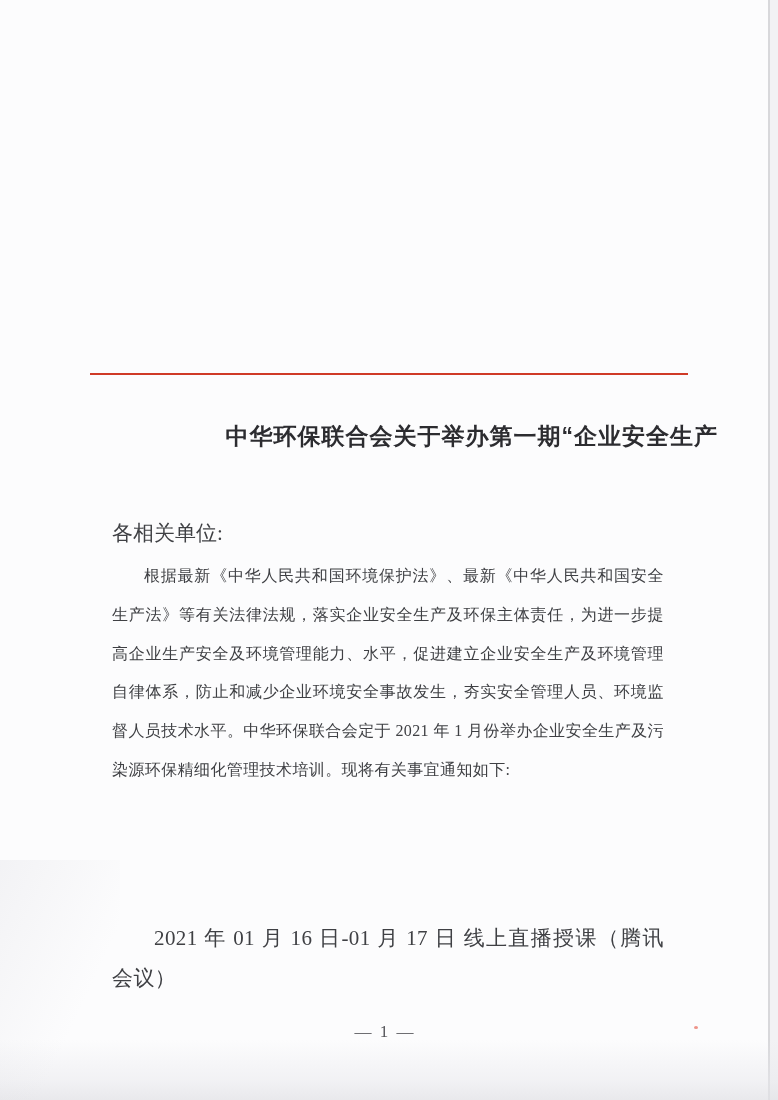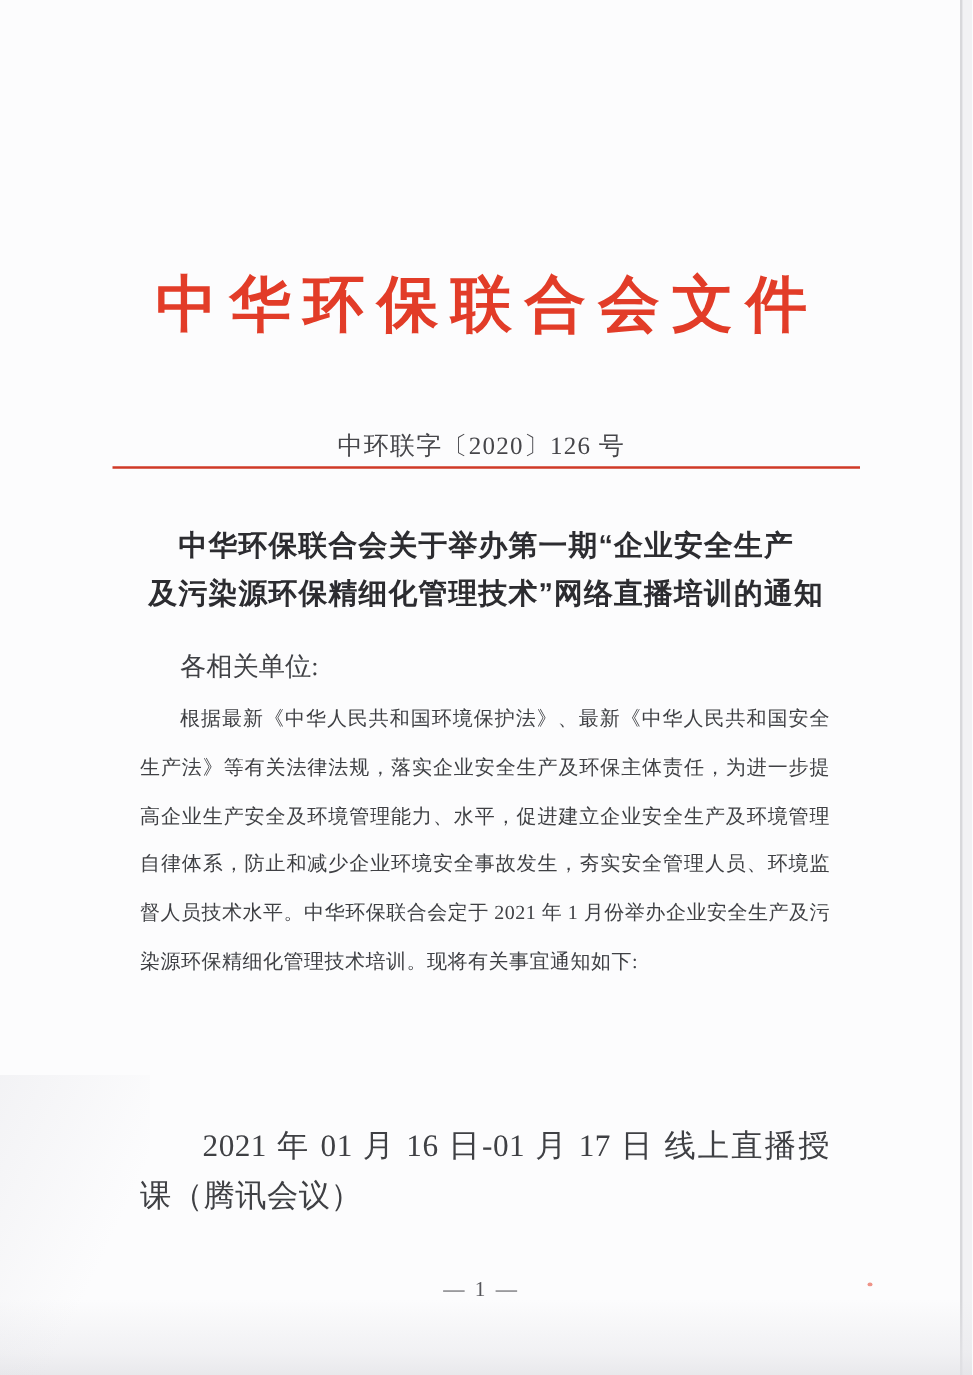--- a/index.html
+++ b/index.html
@@ -76,35 +76,34 @@
     position: absolute;
     top: 373px; left: 90px;
     width: 598px; height: 2px;
     background: var(--rule-red, #cf3a27);
   }
   .notice-title {
     position: absolute;
     top: 417px; left: 60px;
     width: 658px;
     margin: 0;
-    text-align: center;
+    text-align: right;
     font-family: "Liberation Sans", sans-serif;
     font-weight: bold;
     font-size: 23px;
     line-height: 38px;
     letter-spacing: 1px;
     color: var(--heading-text, #2c2c30);
   }
   .salutation {
     position: absolute;
     top: 519px; left: 112px;
     font-size: 21px;
     line-height: 28px;
     color: var(--body-text, #3f4044);
-    margin-left: 32px;
   }
   .para1 {
     position: absolute;
     top: 557px; left: 112px;
     width: 552px;
     font-size: 16px;
     line-height: 38.8px;
     text-align: justify;
     text-indent: 2em;
     letter-spacing: 0.4px;
@@ -115,23 +114,23 @@
     top: 884px; left: 154px;
     font-family: "Liberation Sans", sans-serif;
     font-weight: bold;
     font-size: 21px;
     line-height: 30px;
     letter-spacing: 0.5px;
     color: var(--heading-text, #2c2c30);
   }
   .section-body {
     position: absolute;
-    top: 898px; left: 112px;
+    top: 918px; left: 112px;
     width: 552px;
-    font-size: 25px;
+    font-size: 21px;
     line-height: 40px;
     text-align: justify;
     text-indent: 2em;
     letter-spacing: 0.4px;
     color: var(--body-text, #3f4044);
   }
   .page-number {
     position: absolute;
     top: 1022px; left: 0;
     width: 770px;
@@ -145,27 +144,25 @@
 <body>
 
 <div class="page">
 
   <div class="scan-right-strip"></div>
   <div class="scan-right-line"></div>
   <div class="scan-bottom-band"></div>
   <div class="scan-left-shade"></div>
   <div class="scan-red-speck"></div>
 
-  <div class="org-header">中华环保联合会文件</div>
 
-  <div class="doc-number">中环联字〔2020〕126 号</div>
 
   <div class="red-rule"></div>
 
-  <h1 class="notice-title"><span>中华环保联合会关于举办第一期“企业安全生产</span><br><span>及污染源环保精细化管理技术”网络直播培训的通知</span></h1>
+  <h1 class="notice-title"><span>中华环保联合会关于举办第一期“企业安全生产</span><br></h1>
 
   <div class="salutation">各相关单位:</div>
 
   <div class="para1">根据最新《中华人民共和国环境保护法》、最新《中华人民共和国安全生产法》等有关法律法规，落实企业安全生产及环保主体责任，为进一步提高企业生产安全及环境管理能力、水平，促进建立企业安全生产及环境管理自律体系，防止和减少企业环境安全事故发生，夯实安全管理人员、环境监督人员技术水平。中华环保联合会定于 2021 年 1 月份举办企业安全生产及污染源环保精细化管理技术培训。现将有关事宜通知如下:</div>
 
 
   <div class="section-body">2021 年 01 月 16 日-01 月 17 日  线上直播授课（腾讯会议）</div>
 
   <div class="page-number">— 1 —</div>
 

